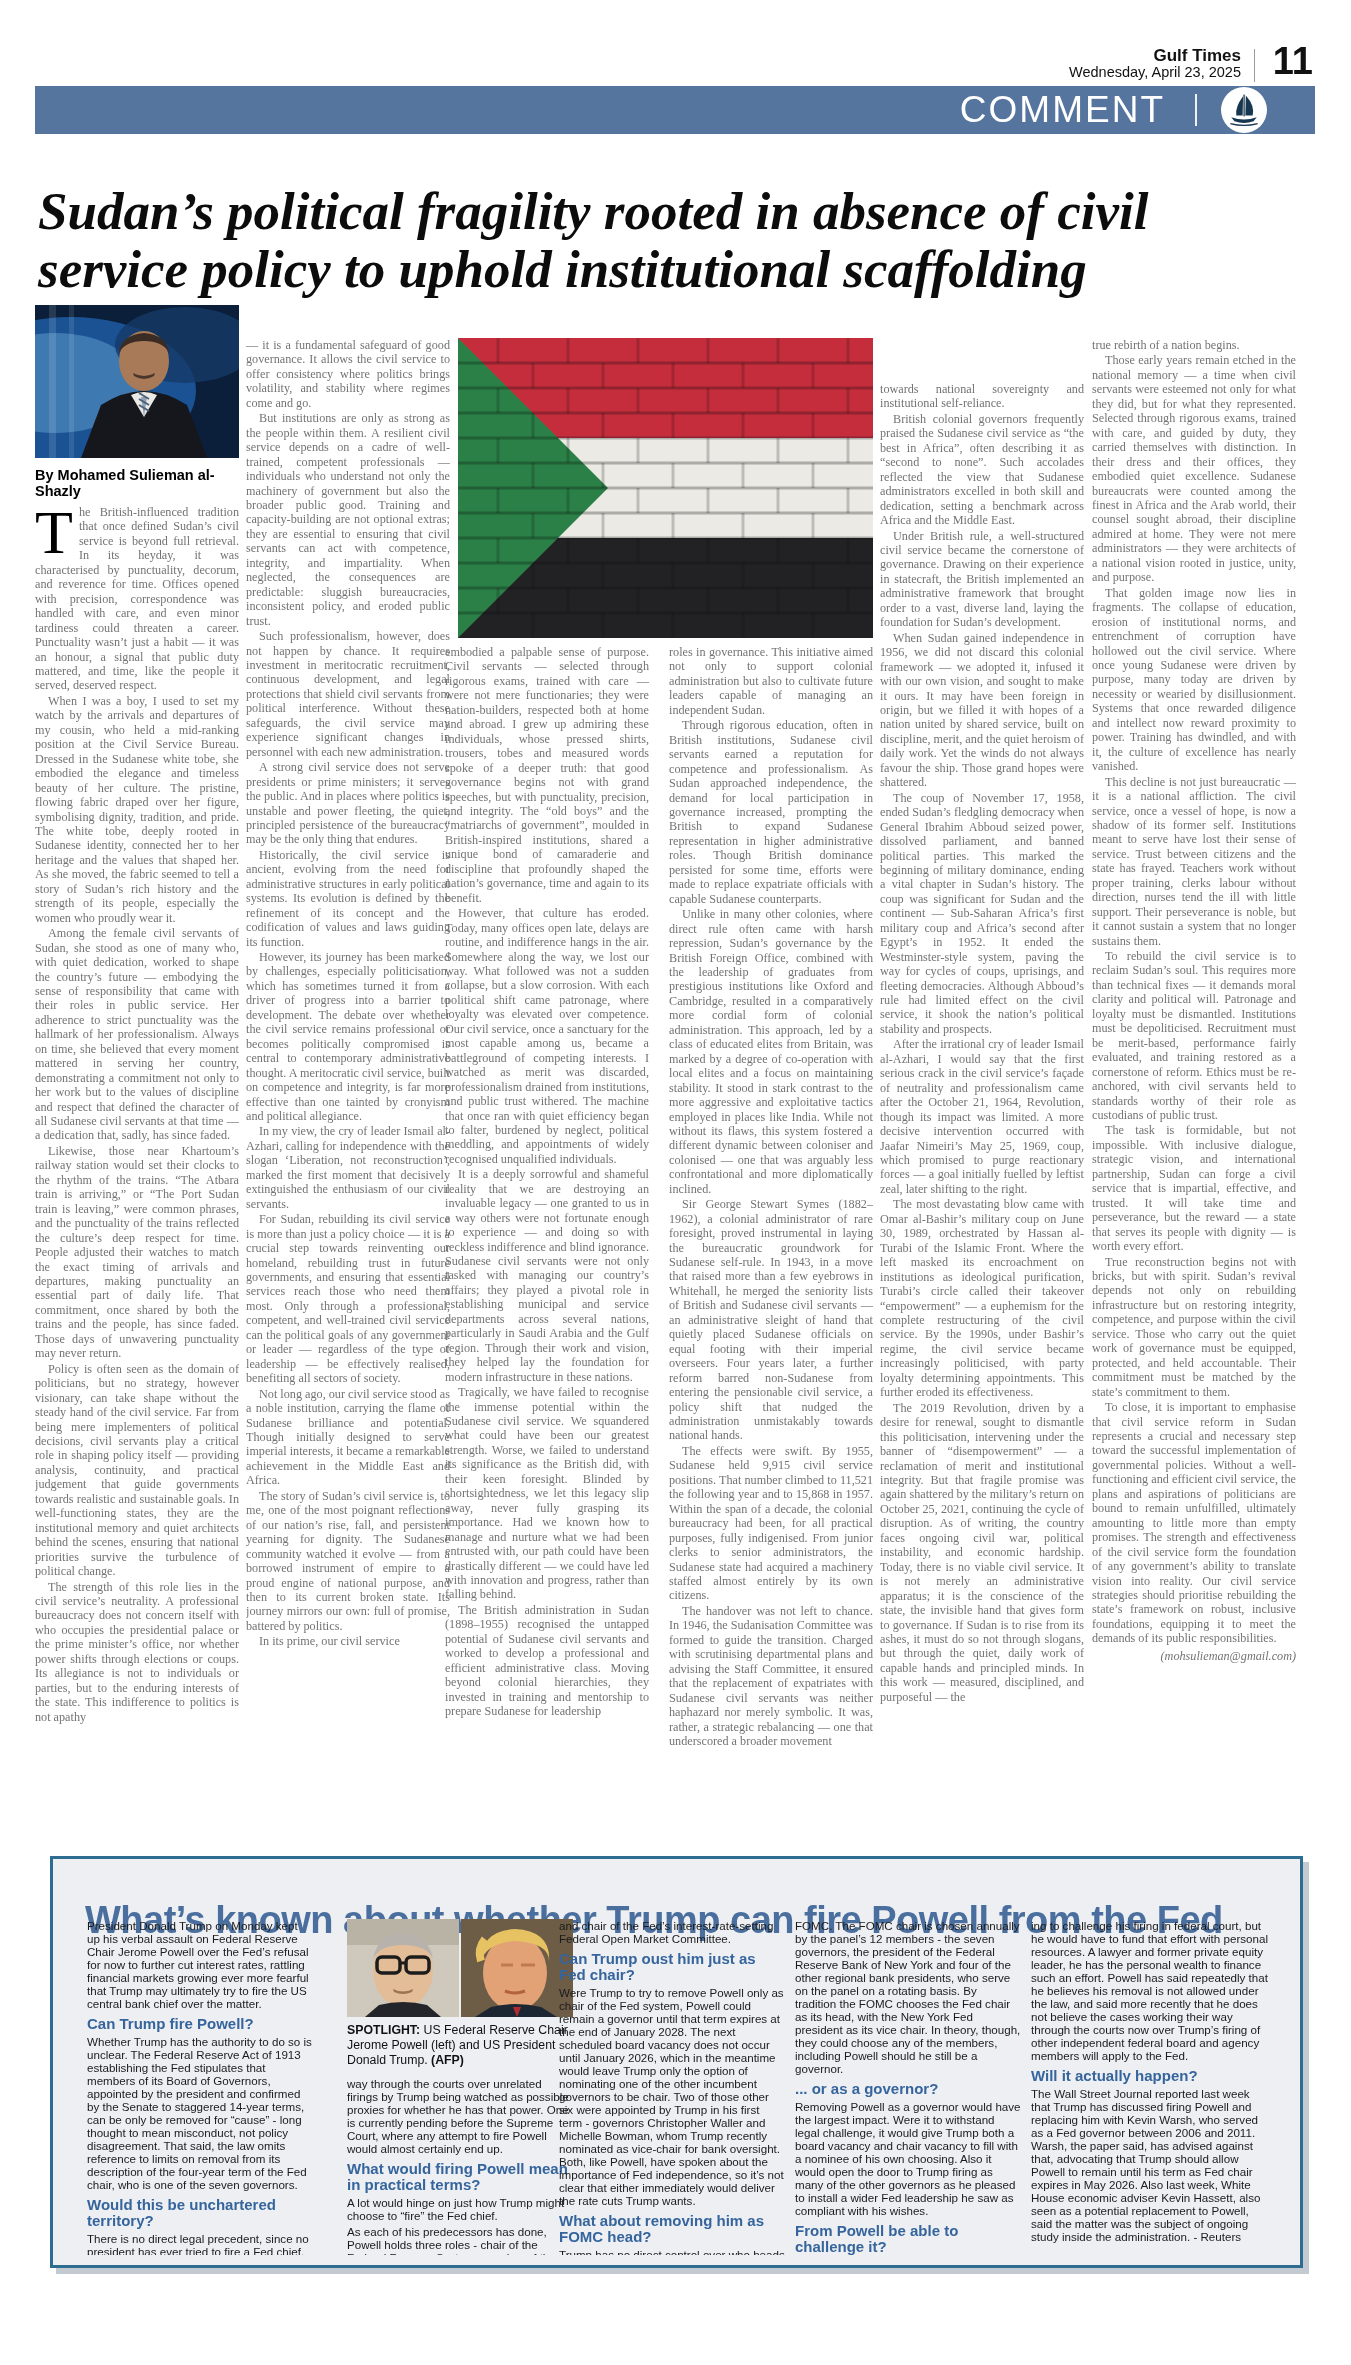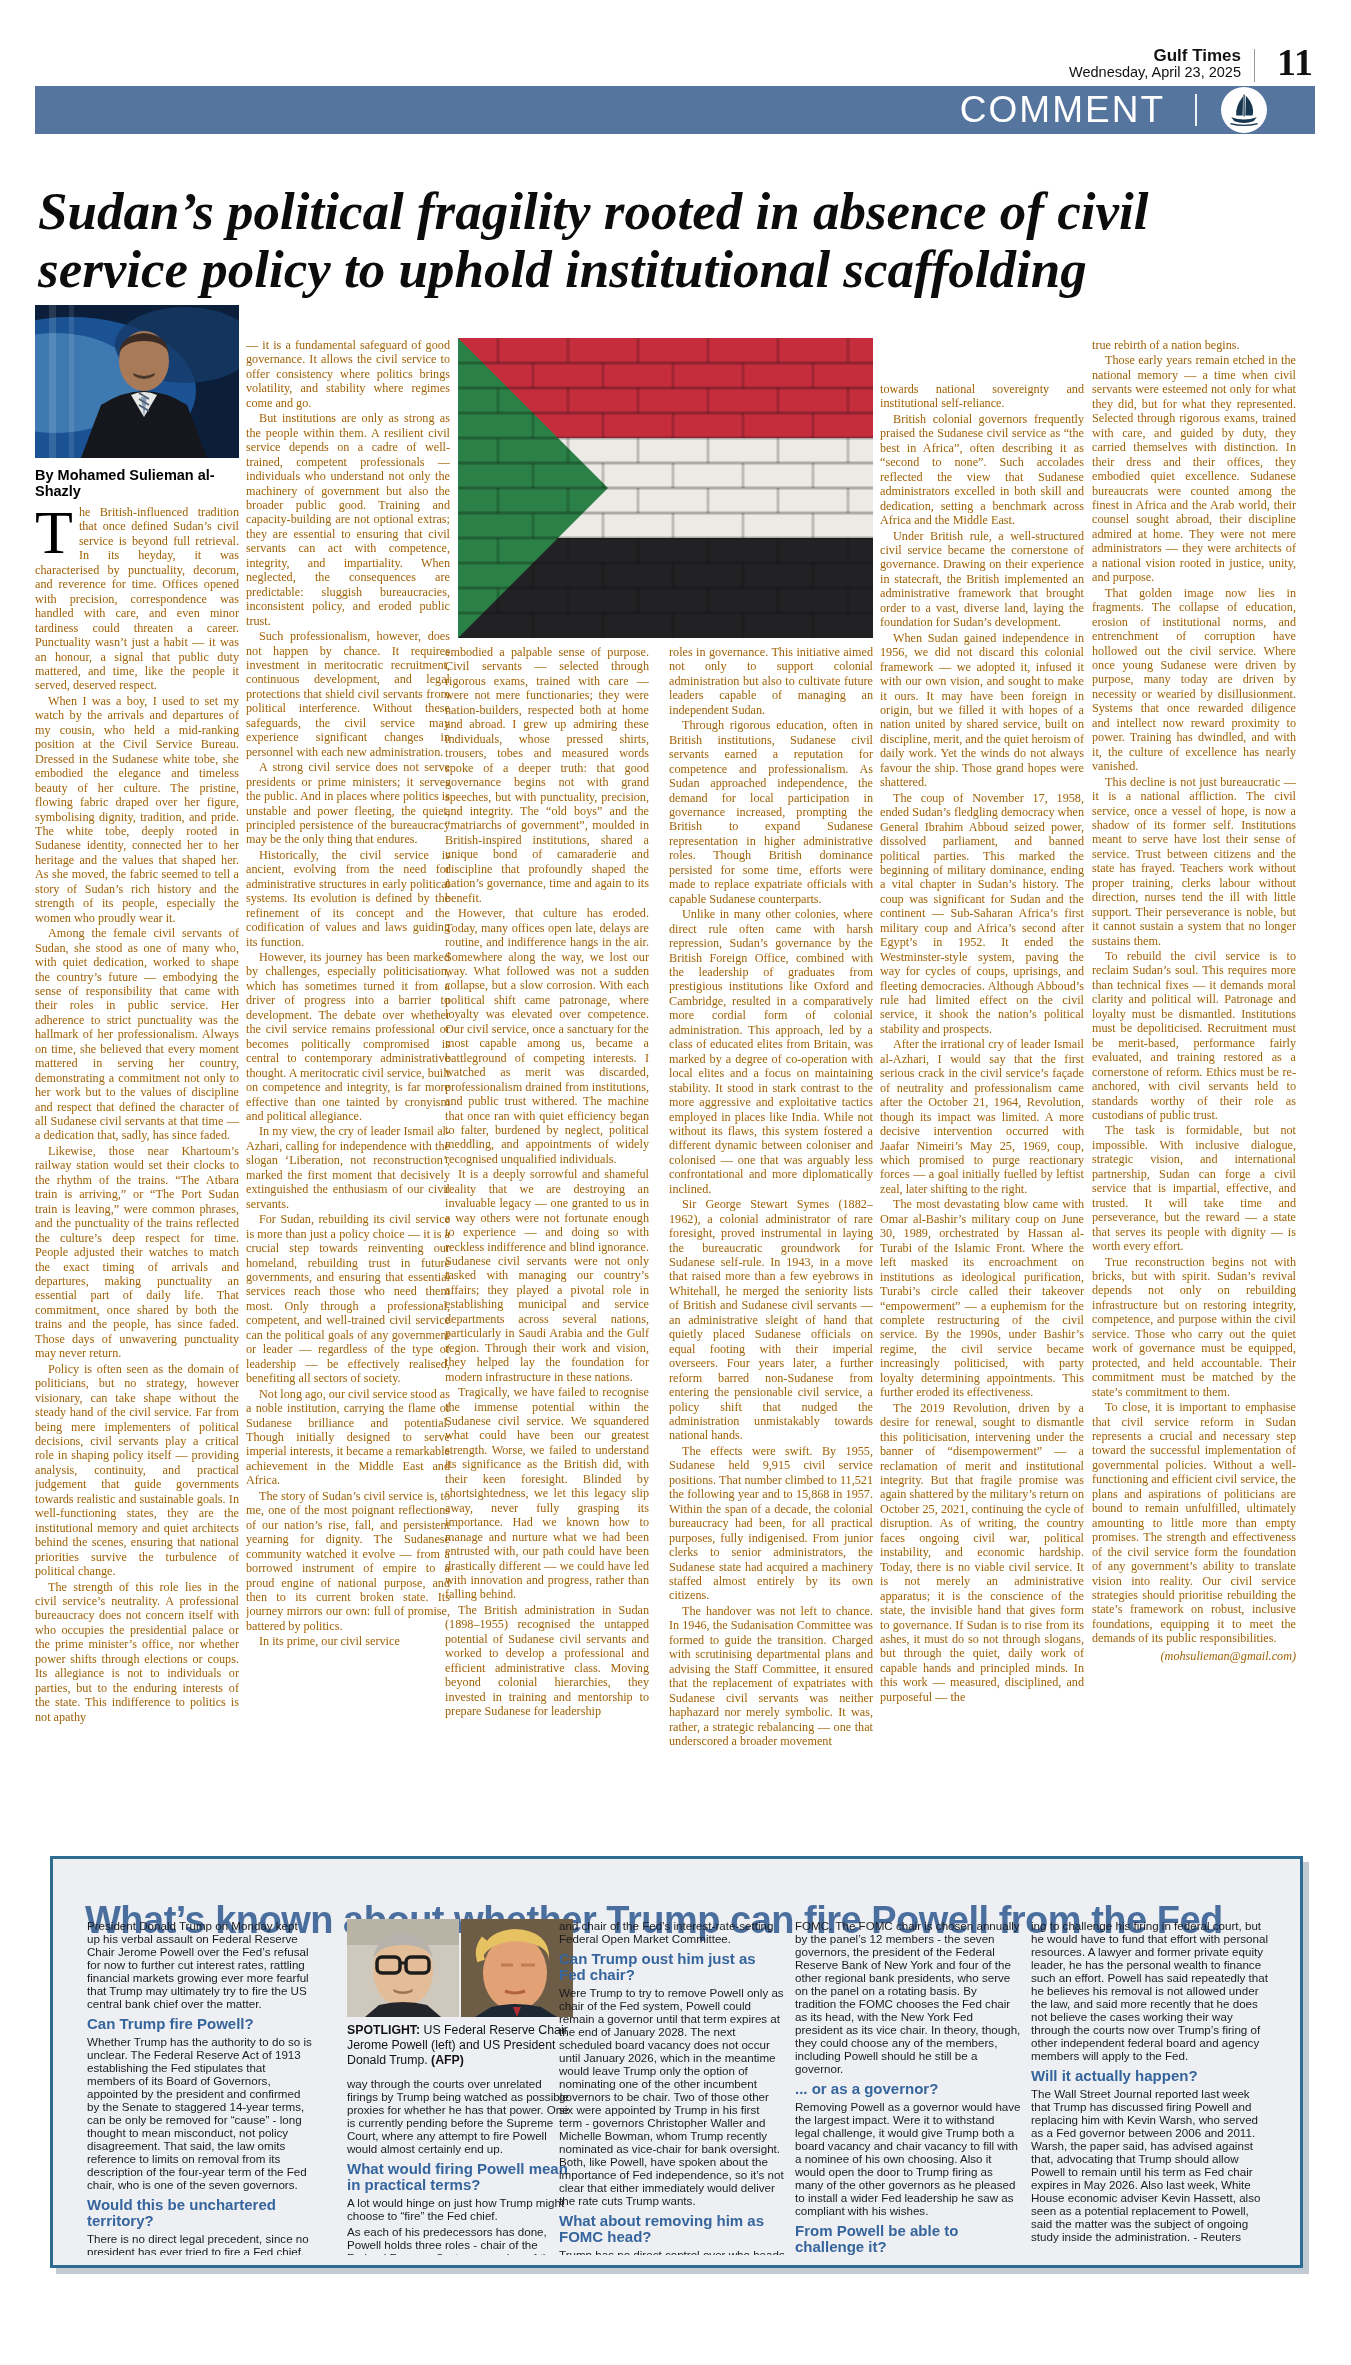--- a/index.html
+++ b/index.html
@@ -4,37 +4,37 @@
 <style>
   html,body{margin:0;padding:0;background:#888;}
   .page{position:relative;width:1351px;height:2365px;background:#ffffff;margin:0 auto;
         font-family:"Liberation Serif", serif;overflow:hidden;}
 
   
   .mast-block{position:absolute;top:47px;right:110px;text-align:right;font-family:"Liberation Sans",sans-serif;color:#111;}
   .mast-paper{font-weight:bold;font-size:17px;line-height:17px;}
   .mast-date{font-size:14.5px;line-height:16px;}
   .mast-rule{position:absolute;top:49px;right:96px;width:1.5px;height:33px;background:#9a9a9a;}
-  .page-num{position:absolute;top:40px;right:38px;font-family:Liberation Serif, serif;font-weight:bold;font-size:38px;color:#111;}
+  .page-num{position:absolute;top:40px;right:38px;font-family:Liberation Sans, sans-serif;font-weight:bold;font-size:38px;color:#111;}
 
   
   .banner{position:absolute;left:35px;top:86px;width:1280px;height:48px;background:#56759e;}
   .banner-text{position:absolute;right:150px;top:3px;color:#fff;font-family:"Liberation Sans",sans-serif;
                font-size:37px;letter-spacing:2px;font-weight:normal;}
   .banner-sep{position:absolute;right:118px;top:8px;width:2px;height:32px;background:#ffffff;opacity:.9;}
   .banner-circle{position:absolute;right:48px;top:1px;width:46px;height:46px;background:#fff;border-radius:50%;
                  display:flex;align-items:center;justify-content:center;}
 
   
   .headline{position:absolute;left:38px;top:146px;width:1280px;font-style:italic;font-size:53px;line-height:58px;
             color:#0c0c0c;white-space:pre-line;font-family:"Liberation Serif",serif;}
 
   
   .col{position:absolute;top:338px;height:1500px;width:204px;overflow:hidden;font-size:12.2px;line-height:14.45px;
-       text-align:justify;color:#a16207;}
+       text-align:justify;color:#737373;}
   .col p{margin:0;}
   .col p + p{text-indent:13px;margin-top:1px;}
   #col1{left:35px;top:505px;height:1333px;}
   #col2{left:246px;}
   #col3{left:445px;top:645px;height:1193px;}
   #col4{left:669px;top:645px;height:1193px;}
   #col5{left:880px;margin-top:44px;}
   #col6{left:1092px;}
   #col1 p:first-child::first-letter{font-size:62px;line-height:47px;float:left;padding:4px 6px 0 0;color:#000;}
   #col6 p:last-child{text-align:right;font-style:italic;text-indent:0;margin-top:3px;}

